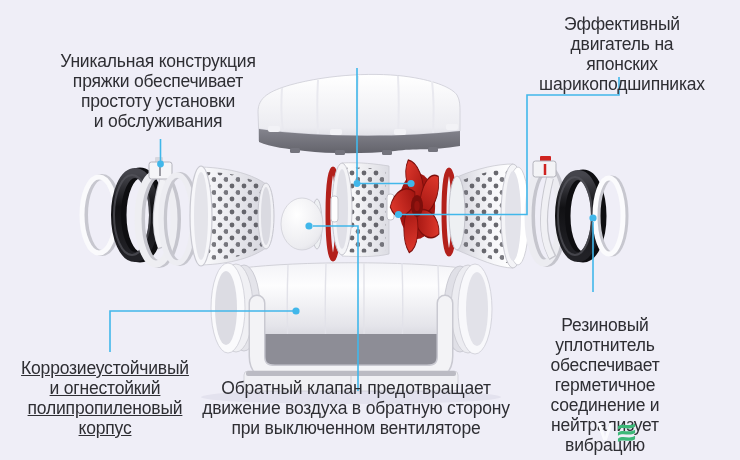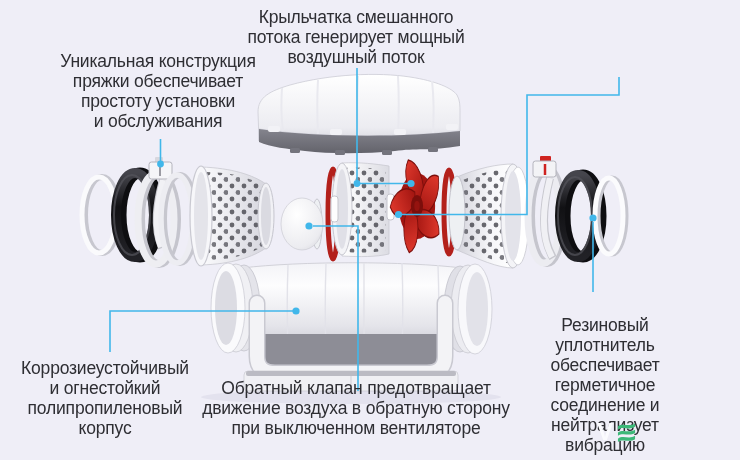--- a/index.html
+++ b/index.html
@@ -283,24 +283,24 @@
   <g>
     <circle class="callout-dot" cx="309" cy="226" r="3.6"></circle>
     <polyline class="callout-line" points="313,226 358,226 358,391"></polyline>
   </g>
 </svg>
 
 <div class="label" style="left:158px;top:51px;">Уникальная конструкция
 пряжки обеспечивает
 простоту установки
 и обслуживания</div>
-<div class="label" style="left:356px;top:7px;">Крыльчатка смешанного
-потока генерирует мощный
-воздушный поток</div>
-<div class="label" style="left:105px;top:358px;">Коррозиеустойчивый
+<div class="label" style="left:622px;top:14px;">Эффективный
+двигатель на японских
+шарикоподшипниках</div>
+<div class="label" style="left:105px;top:358px;text-decoration:underline;">Коррозиеустойчивый
 и огнестойкий
 полипропиленовый
 корпус</div>
 <div class="label" style="left:356px;top:378px;">Обратный клапан предотвращает
 движение воздуха в обратную сторону
 при выключенном вентиляторе</div>
 <div class="label" style="left:605px;top:299px;margin-top:16px;">Резиновый уплотнитель
 обеспечивает герметичное
 соединение и нейтрализует
 вибрацию</div>

